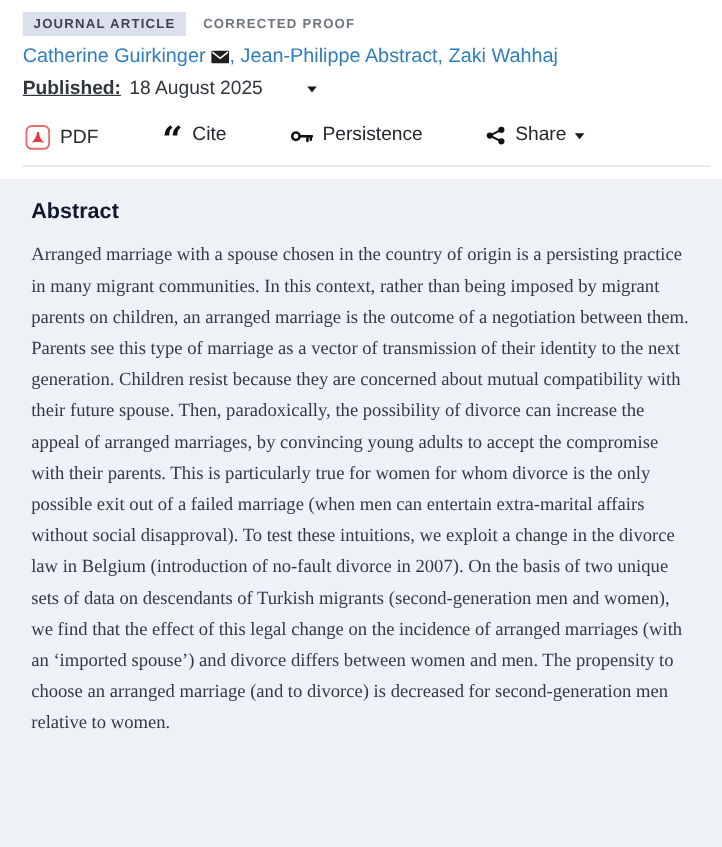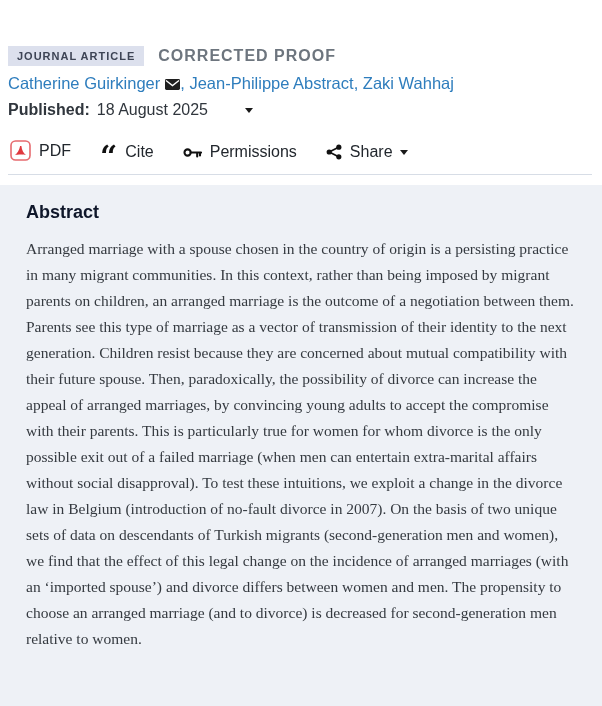--- a/index.html
+++ b/index.html
@@ -3,36 +3,36 @@
 <meta charset="utf-8">
 <style>
   * { margin: 0; padding: 0; box-sizing: border-box; }
   html, body { width: 602px; height: 706px; background: #ffffff; overflow: hidden; }
   body {
     font-family: "Liberation Sans", sans-serif;
     color: #29323a;
     display: flex;
     flex-direction: column;
   }
-  .top { padding: 8px 10px 0 8px; margin-top: 36px; }
+  .top { padding: 8px 10px 0 19px; }
 
   
   .badge-row { display: flex; align-items: center; margin-top: 2px; }
   .badge {
     background: #dce0ed;
     color: #3d4455;
     font-size: 11px;
     font-weight: bold;
     letter-spacing: 1px;
     padding: 4px 9px;
     text-transform: uppercase;
   }
   .proof-label {
     color: #6d757e;
-    font-size: 16px;
+    font-size: 11px;
     font-weight: bold;
     letter-spacing: 1px;
     margin-left: 14px;
     text-transform: uppercase;
   }
 
   
   h1.title {
     font-family: "Liberation Serif", "DejaVu Serif", serif;
     font-size: 25px;
@@ -49,30 +49,30 @@
   .authors a { color: #2e7dbd; text-decoration: none; cursor: pointer; }
   .envelope-icon { display: inline-block; vertical-align: -1px; margin-left: 5px; }
 
   
   .citation { margin-top: 11px; font-size: 16px; color: #30363d; }
   .citation .journal { font-style: italic; }
   .citation a { color: #2e7dbd; text-decoration: none; cursor: pointer; }
 
   
   .published { margin-top: 7px; font-size: 16px; color: #30363d; display: flex; align-items: center; }
-  .published .label { font-weight: bold; margin-right: 7px; }
+  .published .label { font-weight: bold; margin-right: 7px; text-decoration: underline; }
   .article-history { font-weight: bold; margin-left: 30px; color: #22272d; cursor: pointer; display: inline-flex; align-items: center; }
   .caret-down {
     width: 0; height: 0; display: inline-block;
     border-left: 4px solid transparent; border-right: 4px solid transparent;
     border-top: 5px solid #1a1a1a; margin-left: 7px;
   }
 
   
-  .toolbar { display: flex; align-items: flex-end; margin-top: 21px; padding-left: 2px; }
+  .toolbar { display: flex; align-items: flex-start; margin-top: 21px; padding-left: 2px; gap: 24px; }
   .tool { display: inline-flex; align-items: center; margin-right: 29px; font-size: 16px; color: #22272d; cursor: pointer; }
   .tool .ticon { display: inline-flex; align-items: center; margin-right: 8px; }
   .quote-glyph {
     font-family: "DejaVu Serif", serif;
     font-size: 30px; font-weight: bold; color: #111;
     line-height: 10px; display: inline-block; height: 14px; overflow: visible;
     position: relative; top: 5px;
   }
 
   .divider { border: none; border-top: 1px solid #d7dde6; margin-top: 13px; }
@@ -142,21 +142,21 @@
       <span>Cite</span>
     </span>
 
     <span class="tool">
       <span class="ticon">
           <svg width="19" height="15" viewBox="0 0 19 15">
             <circle cx="4.6" cy="7.5" r="3.1" fill="none" stroke="#111" stroke-width="2.1"></circle>
             <path d="M7.7 7.5 L18 7.5 M14.2 7.5 L14.2 11.4 M17 7.5 L17 10.4" fill="none" stroke="#111" stroke-width="2.1" stroke-linecap="round"></path>
           </svg>
         </span>
-      <span>Permissions</span>
+      <span>Persistence</span>
     </span>
 
     <span class="tool">
       <span class="ticon">
           <svg width="16" height="16" viewBox="0 0 16 16">
             <path d="M3.2 8 L12.6 3.2 M3.2 8 L12.6 12.8" stroke="#111" stroke-width="1.7"></path>
             <circle cx="3.2" cy="8" r="2.6" fill="#111"></circle>
             <circle cx="12.8" cy="3.2" r="2.6" fill="#111"></circle>
             <circle cx="12.8" cy="12.8" r="2.6" fill="#111"></circle>
           </svg>

